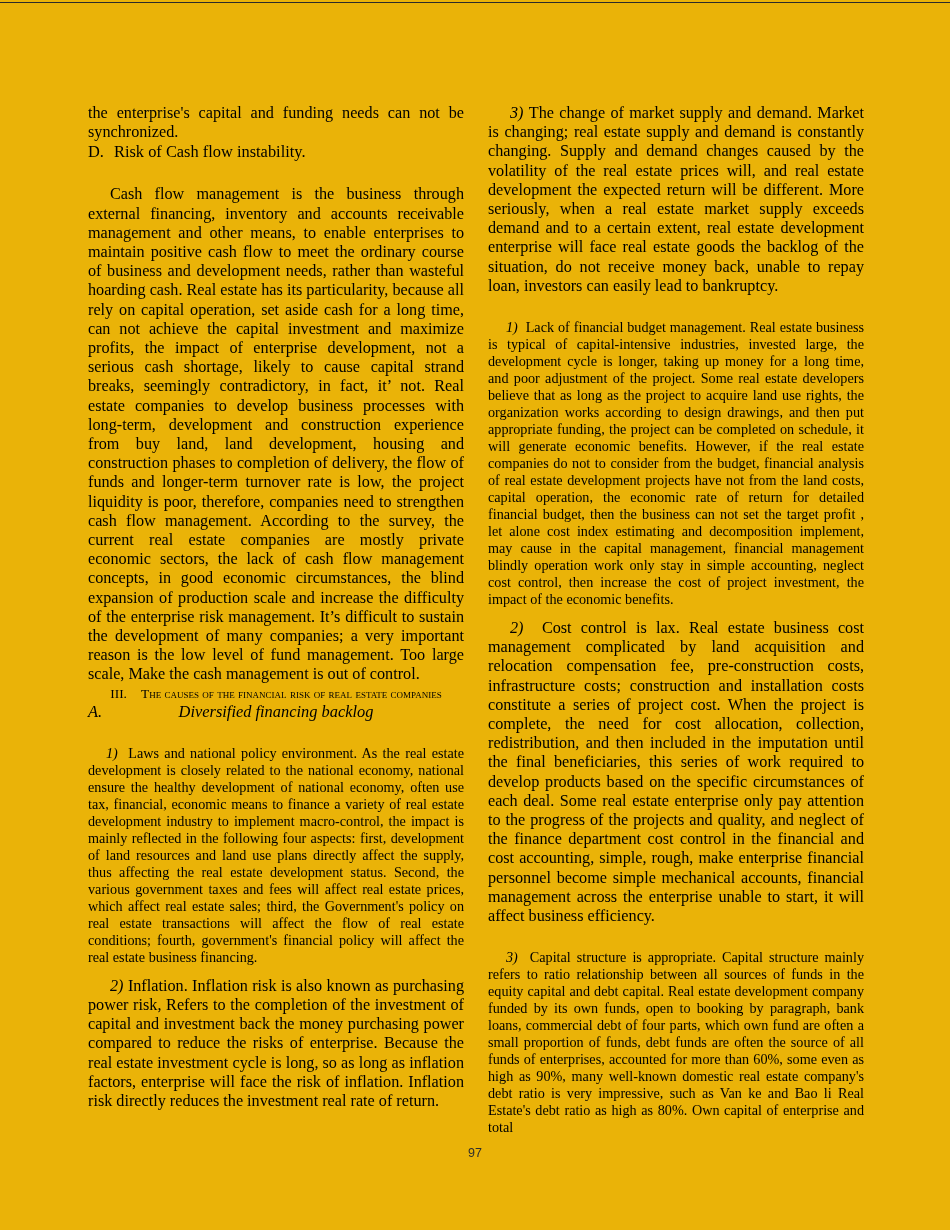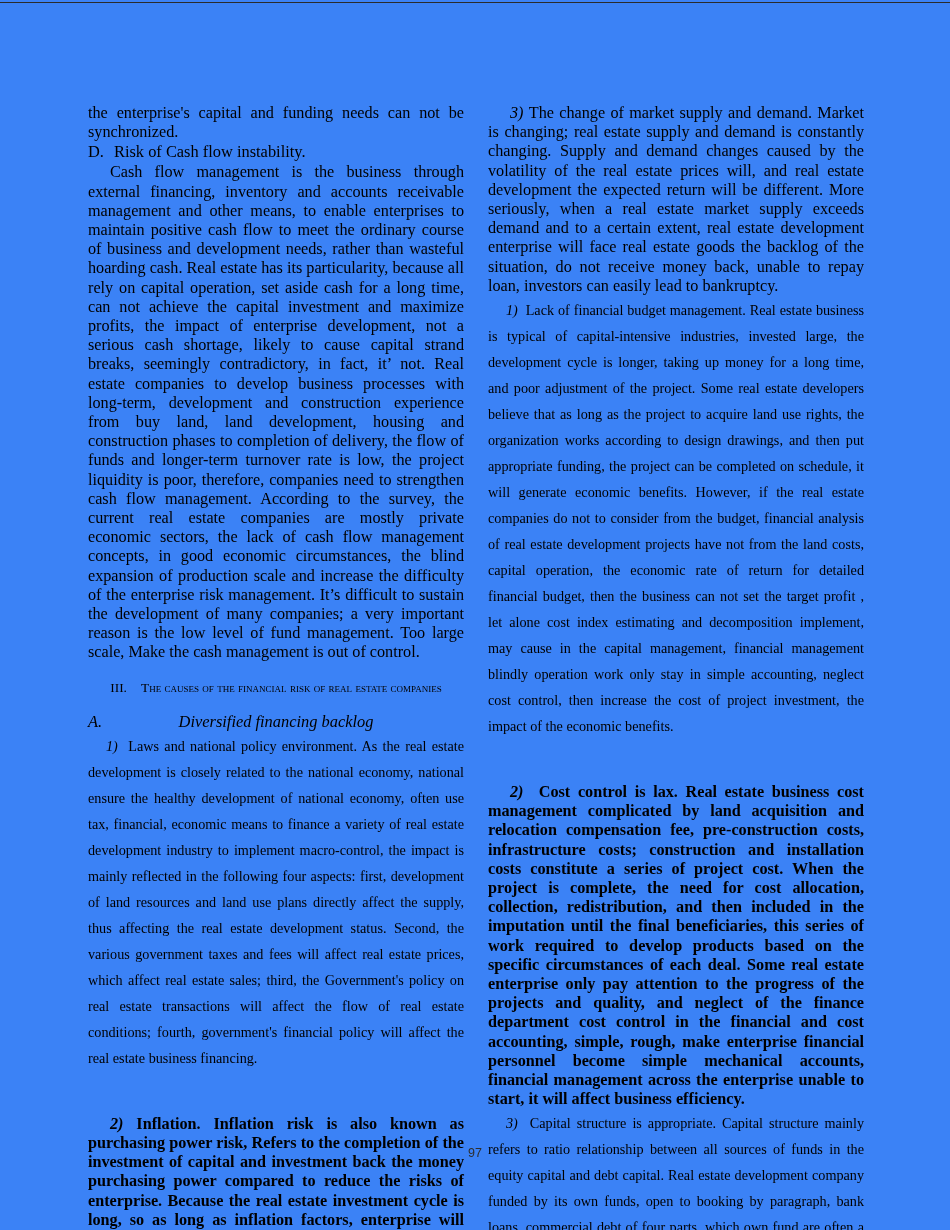--- a/index.html
+++ b/index.html
@@ -8,21 +8,21 @@
     background: #ffffff;
   }
   body {
     font-family: "Liberation Serif", "DejaVu Serif", serif;
     color: #000000;
   }
   .page {
     position: relative;
     width: 950px;
     height: 1230px;
-    background: #3b82f6;
+    background: #eab308;
     box-sizing: border-box;
     overflow: hidden;
   }
   .top-rule {
     position: absolute;
     top: 2px;
     left: 0;
     width: 950px;
     height: 1px;
     background: #2b2b2b;
@@ -44,43 +44,43 @@
     margin: 0;
     text-align: justify;
     text-justify: inter-word;
   }
   .big {
     font-size: 16.2px;
     line-height: 19.2px;
   }
   .small {
     font-size: 14.2px;
-    line-height: 26px;
+    line-height: 17px;
   }
   .indent {
     text-indent: 22px;
   }
   .indent-sm {
     text-indent: 18px;
   }
   .num {
     font-style: italic;
   }
-  .gap-sm { margin-top: 1px; }
+  .gap-sm { margin-top: 23px; }
   .gap-md { margin-top: 13px; }
-  .gap-lg { margin-top: 44px; font-weight: bold; }
+  .gap-lg { margin-top: 11px; }
   .gap-xl { margin-top: 34px; }
 
   
   .sec-head {
     font-size: 13.4px;
     line-height: 17px;
     text-align: center;
     font-variant: small-caps;
-    margin: 16px;
+    margin: 0;
     padding: 0 6px;
   }
   .sec-head .roman {
     font-variant: normal;
     margin-right: 14px;
   }
   .sub-head-centered {
     font-style: italic;
     font-size: 16.4px;
     line-height: 20px;

